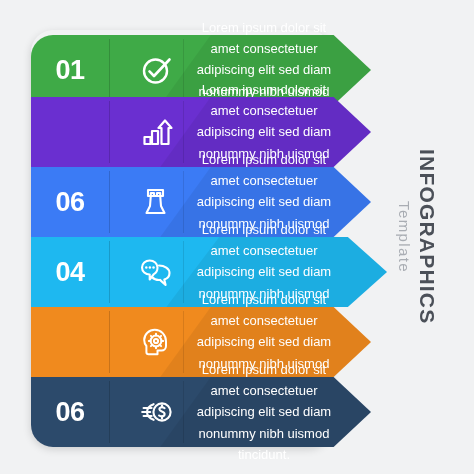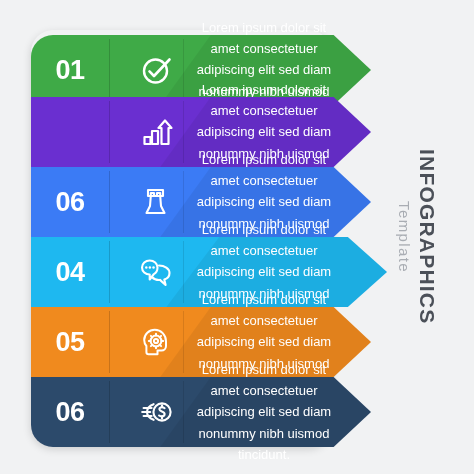--- a/index.html
+++ b/index.html
@@ -286,23 +286,20 @@
         </svg>
       </div>
       <div class="text-cell">
         <div class="body-text">Lorem ipsum dolor sit amet consectetuer adipiscing elit sed diam nonummy nibh uismod tincidunt.</div>
       </div>
     </div>
 
     <div class="row orange" style="top:280px;">
       <div class="row-body" style="background:#f08a1e;"></div>
       <div class="row-shade"></div>
-      <div class="num-cell">
-        <span class="num-text">05</span>
-      </div>
       <div class="v-rule"></div>
       <div class="v-rule-2"></div>
       <div class="icon-cell">
         <svg width="34" height="34" viewBox="0 0 34 34" fill="none">
           <g stroke="#ffffff" stroke-width="2" stroke-linejoin="round" stroke-linecap="round" fill="none">
             <path d="M26 16.5 C26 9.8 21 4.8 14.8 4.8 C9 4.8 4.2 9.2 4.2 15 C4.2 17.6 5.2 19.6 6.4 21 L6.4 27 C6.4 28.3 7.4 29.2 8.6 29.2 L17.5 29.2 L17.5 25.5 L21.5 25.5 C24 25.5 26 23.6 26 21 Z"></path>
             <circle cx="16" cy="16" r="5.4"></circle>
             <circle cx="16" cy="16" r="2.1"></circle>
             <path d="M16 10.6 V8.8 M16 21.4 V23.2 M21.4 16 H23.2 M10.6 16 H8.8 M19.8 12.2 L21.1 10.9 M12.2 19.8 L10.9 21.1 M19.8 19.8 L21.1 21.1 M12.2 12.2 L10.9 10.9"></path>
           </g>

